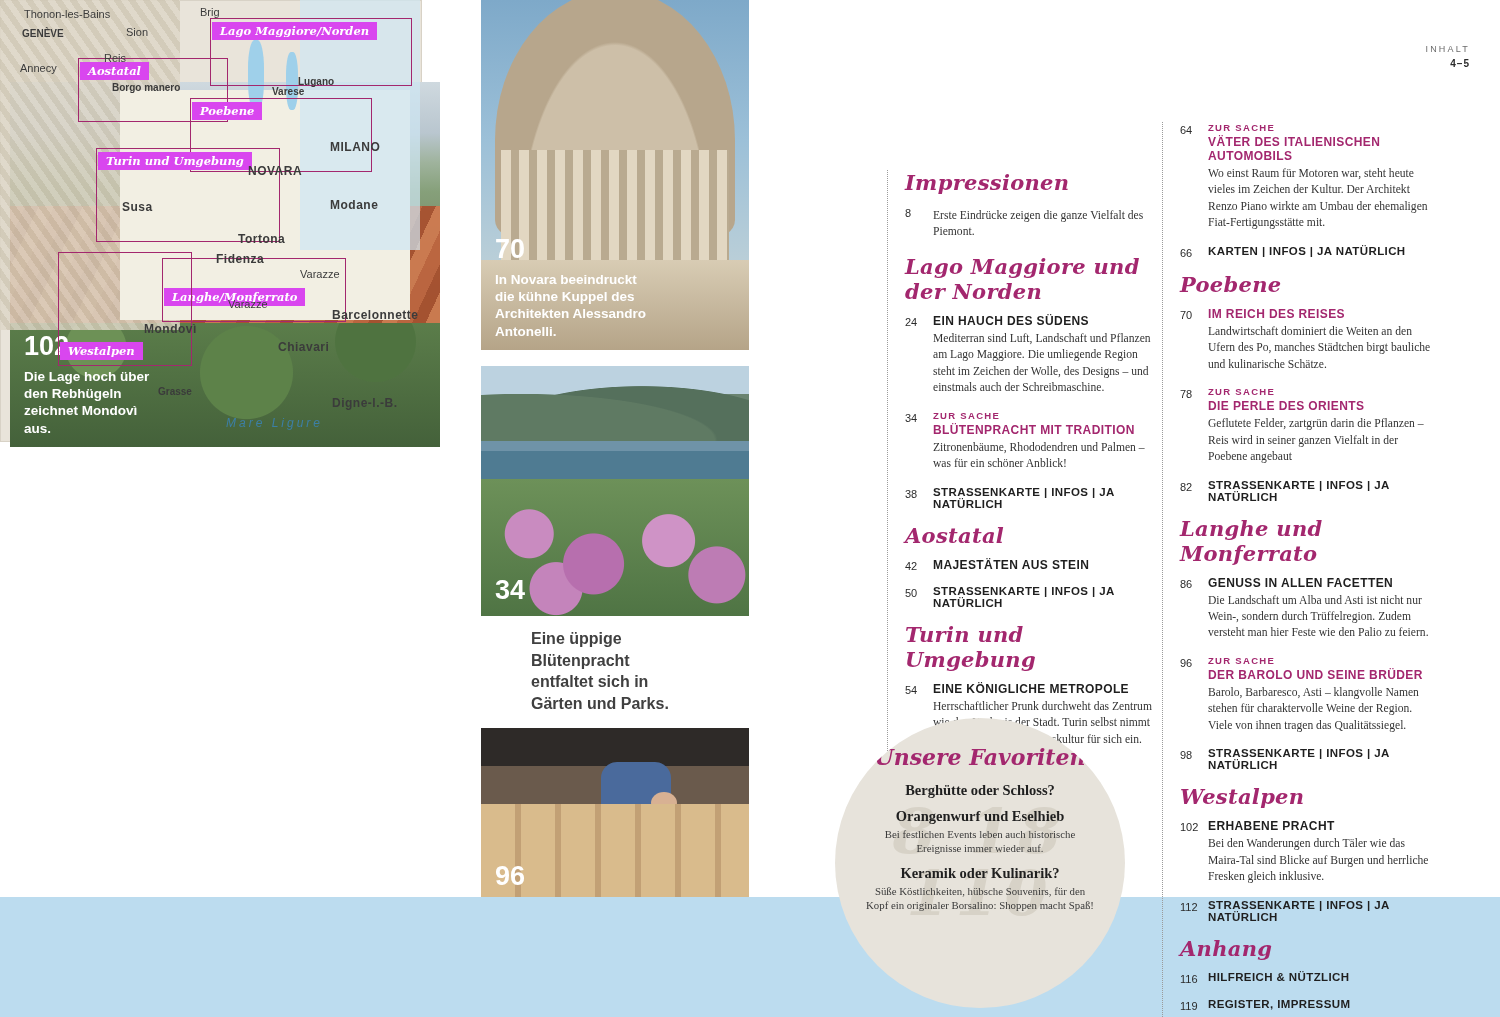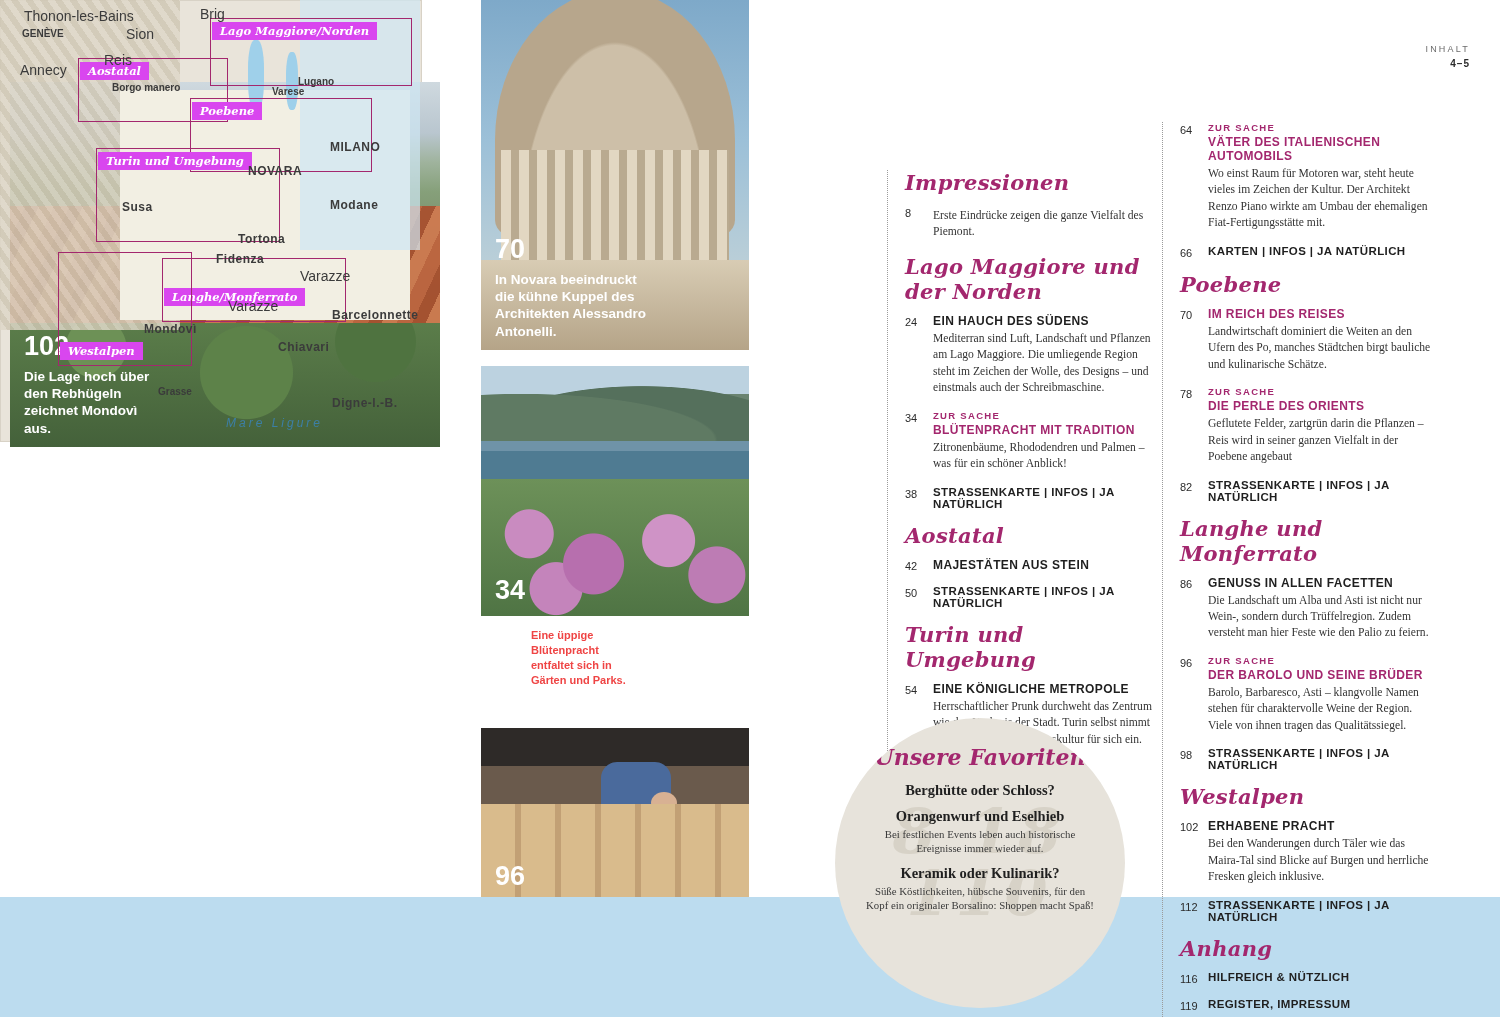--- a/index.html
+++ b/index.html
@@ -81,21 +81,21 @@
   #photo-wine .man:after{content:"";position:absolute;left:50px;top:30px;width:26px;height:22px;background:#d8b193;border-radius:50%;}
 
   
   #map{left:36px;top:463px;width:420px;height:440px;background:#e9e4da;border:1px solid #d8d2c6;}
   #map .sea{position:absolute;left:0;right:0;bottom:0;height:120px;background:#bcdcef;}
   #map .sea2{position:absolute;left:300px;top:0;width:120px;height:250px;background:#cfe7f4;opacity:.7;}
   #map .plain{position:absolute;left:120px;top:90px;width:290px;height:230px;background:#f2efe3;}
   #map .mtn{position:absolute;left:0;top:0;width:180px;height:330px;
      background:repeating-linear-gradient(55deg,#ded7c8 0 6px,#cfc7b4 6px 12px);opacity:.85;}
   #map .lake{position:absolute;background:#9fd0ea;border-radius:40%;}
-  .mlabel{position:absolute;font-family:"Liberation Sans", sans-serif;font-size:14px;color:#3b3b3b;white-space:nowrap;}
+  .mlabel{position:absolute;font-family:"Liberation Sans", sans-serif;font-size:11px;color:#3b3b3b;white-space:nowrap;}
   .mlabel.city{font-weight:700;font-size:10px;}
   .mlabel.big{font-weight:700;font-size:12px;letter-spacing:.5px;}
   .mbox{position:absolute;border:1.6px solid #a3276e;}
   .mtag{position:absolute;background:#d946ef;color:#fff;font-family:"DejaVu Serif",serif;font-style:italic;
         font-weight:700;font-size:11.5px;padding:2px 8px;white-space:nowrap;}
 
   
   .toc{position:absolute;font-family:"Liberation Sans", sans-serif;}
   #toc-left{left:905px;top:170px;width:250px;}
   #toc-right{left:1180px;top:122px;width:255px;}
@@ -115,22 +115,22 @@
   #favorites{position:absolute;left:835px;top:718px;width:290px;height:290px;border-radius:50%;
      background:#e7e3db;text-align:center;overflow:hidden;}
   #favorites .ghost{position:absolute;inset:0;font-family:"DejaVu Serif",serif;font-style:italic;font-weight:700;
      color:#d7d2c7;font-size:62px;line-height:1;display:flex;align-items:center;justify-content:center;letter-spacing:6px;}
   #favorites .inner{position:relative;padding:26px 30px 0;}
   #favorites h3{font-family:"DejaVu Serif",serif;font-style:italic;font-weight:700;color:#a3276e;
      font-size:22px;margin:0 0 12px;}
   #favorites .fv-t{font-family:"Liberation Serif",serif;font-size:14.5px;font-weight:700;margin:9px 0 2px;color:#1f1f1f;}
   #favorites .fv-d{font-family:"Liberation Serif",serif;font-size:10.8px;line-height:1.34;color:#3a3a3a;}
 
-  .cap-block{position:absolute;font-family:"Liberation Sans", sans-serif;font-size:11px;font-weight:700;
-     line-height:1.35;color:#ef4444;}
+  .cap-block{position:absolute;font-family:"Liberation Sans", sans-serif;font-size:16px;font-weight:700;
+     line-height:1.35;color:#404040;}
 </style>
 </head>
 <body>
 
 <div class="page">
 
   <div class="abs hdr">
     <div class="inhalt">INHALT</div>
     <div class="pages">4–5</div>
   </div>

